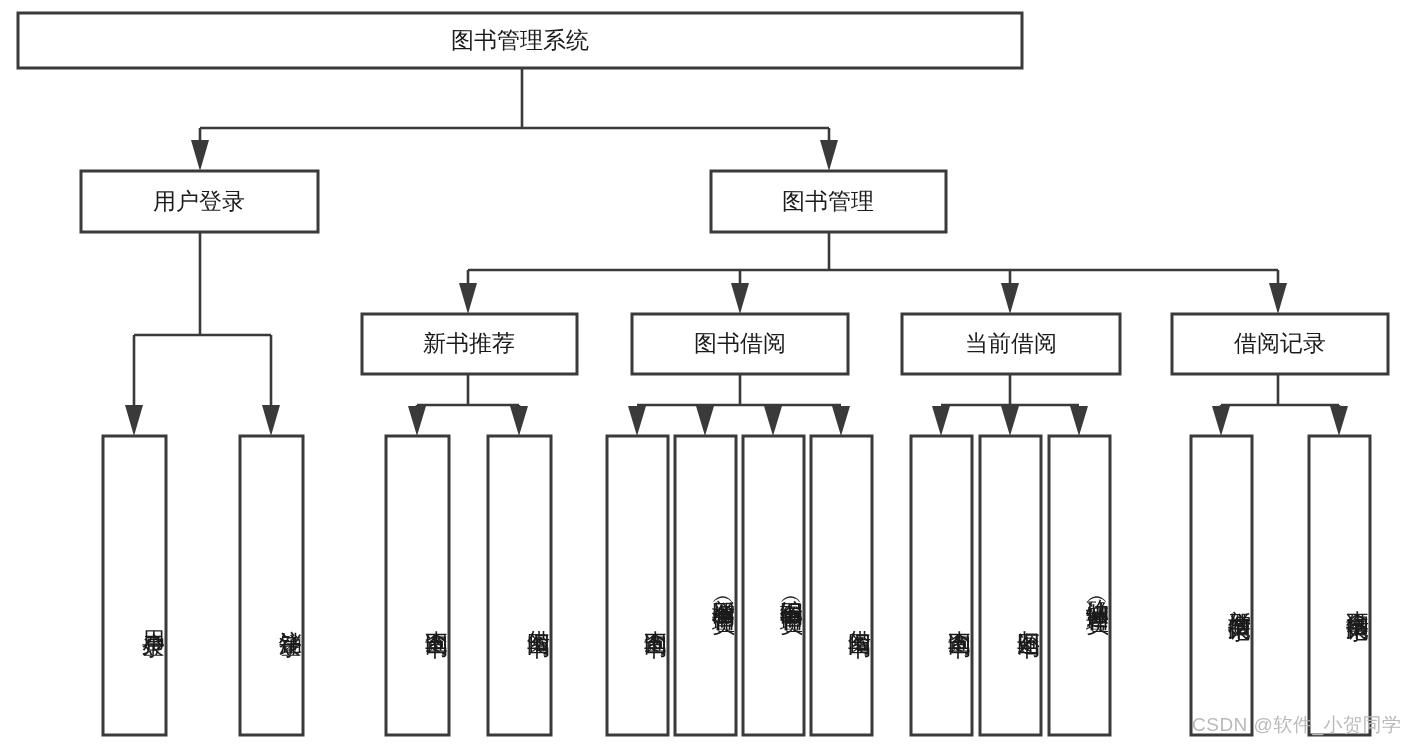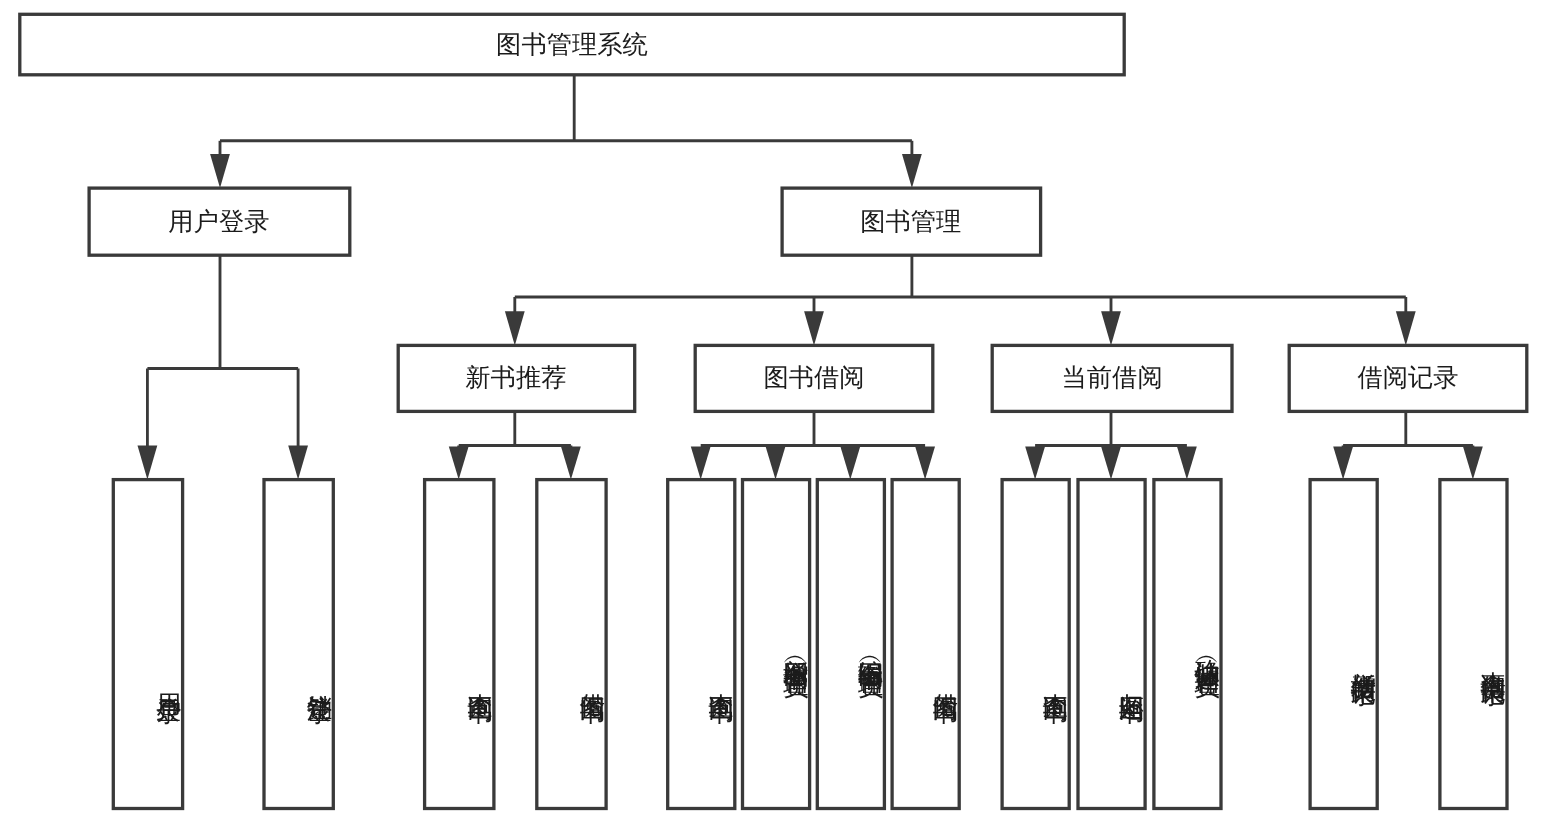--- a/index.html
+++ b/index.html
@@ -205,14 +205,15 @@
   <div class="node-label-v" style="left:911px; top:496px; width:61px; height:239px;">查询图书</div>
 
   <div class="node-label-v" style="left:980px; top:496px; width:61px; height:239px;">归还图书</div>
 
   <div class="node-label-v" style="left:1049px; top:444px; width:61px; height:291px;">确认归还（管理员）</div>
 
   <div class="node-label-v" style="left:1191px; top:460px; width:61px; height:275px;">新增借阅记录</div>
 
   <div class="node-label-v" style="left:1309px; top:460px; width:61px; height:275px;">查询借阅记录</div>
 
+  <div class="watermark" style="left:1192px; top:712px;">CSDN @软件_小贺同学</div>
 
 </div>
 
 </body></html>

